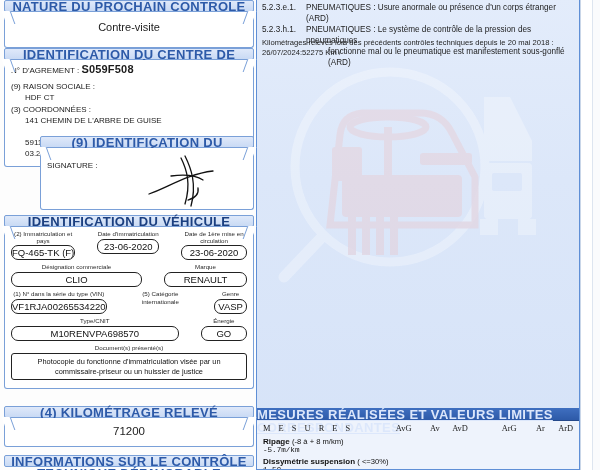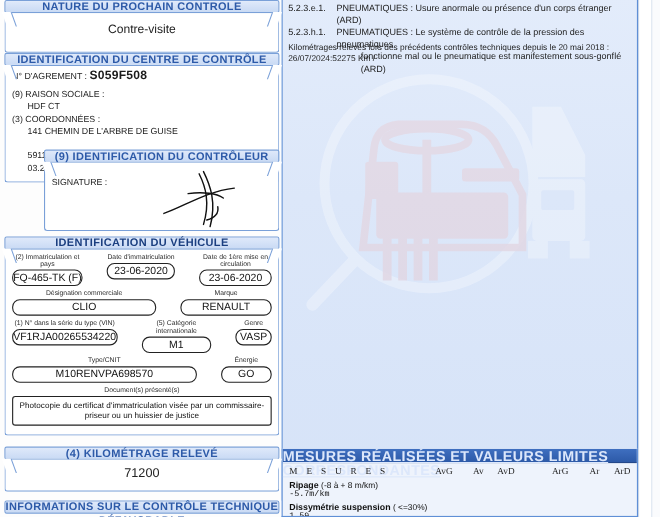--- a/index.html
+++ b/index.html
@@ -97,21 +97,21 @@
   .m-row .lbl span { font-size: 7.6px; }
   .m-val { width: 30px; font-family:"Liberation Mono", monospace; font-size:7.6px; }
   .m-val.wide { width: 52px; }
 
   
   .sec { position: absolute; left: 4px; width: 250px; }
   .sec-hdr {
     position: relative;
     height: 12px; line-height: 12px;
     text-align: center;
-    font-size: 10px; font-weight: 700; letter-spacing: .3px;
+    font-size: 13px; font-weight: 700; letter-spacing: .3px;
     color: #2d5aa8;
     background: linear-gradient(180deg,#dfe9fa,#c9daf4);
     border: 1px solid #7aa0d8;
     border-radius: 2px;
   }
   .sec-hdr.dark { color:#1b3f80; }
   .sec-body {
     border: 1px solid #7aa0d8;
     border-top: none;
     border-radius: 0 0 3px 3px;
@@ -336,42 +336,41 @@
         </div>
       </div>
 
       <div class="vrow">
         <div class="vcell" style="width:47%;">
           <div class="vlbl">(1) N° dans la série du type (VIN)</div>
           <div class="vbox">VF1RJA00265534220</div>
         </div>
         <div class="vcell" style="width:33%;">
           <div class="vlbl">(5) Catégorie internationale</div>
-          <div class="vbox">M1</div>
         </div>
         <div class="vcell" style="width:17%;">
           <div class="vlbl">Genre</div>
           <div class="vbox">VASP</div>
         </div>
       </div>
 
       <div class="vrow">
         <div class="vcell" style="width:76%;">
           <div class="vlbl">Type/CNIT</div>
           <div class="vbox">M10RENVPA698570</div>
         </div>
         <div class="vcell" style="width:21%;">
           <div class="vlbl">Énergie</div>
           <div class="vbox">GO</div>
         </div>
       </div>
 
       <div class="vcell">
         <div class="vlbl">Document(s) présenté(s)</div>
-        <div class="doc-box">Photocopie du certificat d'immatriculation visée par un commissaire-priseur ou un huissier de justice</div>
+        <div class="doc-box">Photocopie du fonctionne d'immatriculation visée par un commissaire-priseur ou un huissier de justice</div>
       </div>
     </div>
   </div>
 
   <div class="sec" style="top:406px;">
     <div class="sec-hdr">(4) KILOMÉTRAGE RELEVÉ</div>
     <div class="sec-body">
       <div class="notch-l"></div>
         <div class="notch-r"></div>
       <div class="km-val">71200</div>

